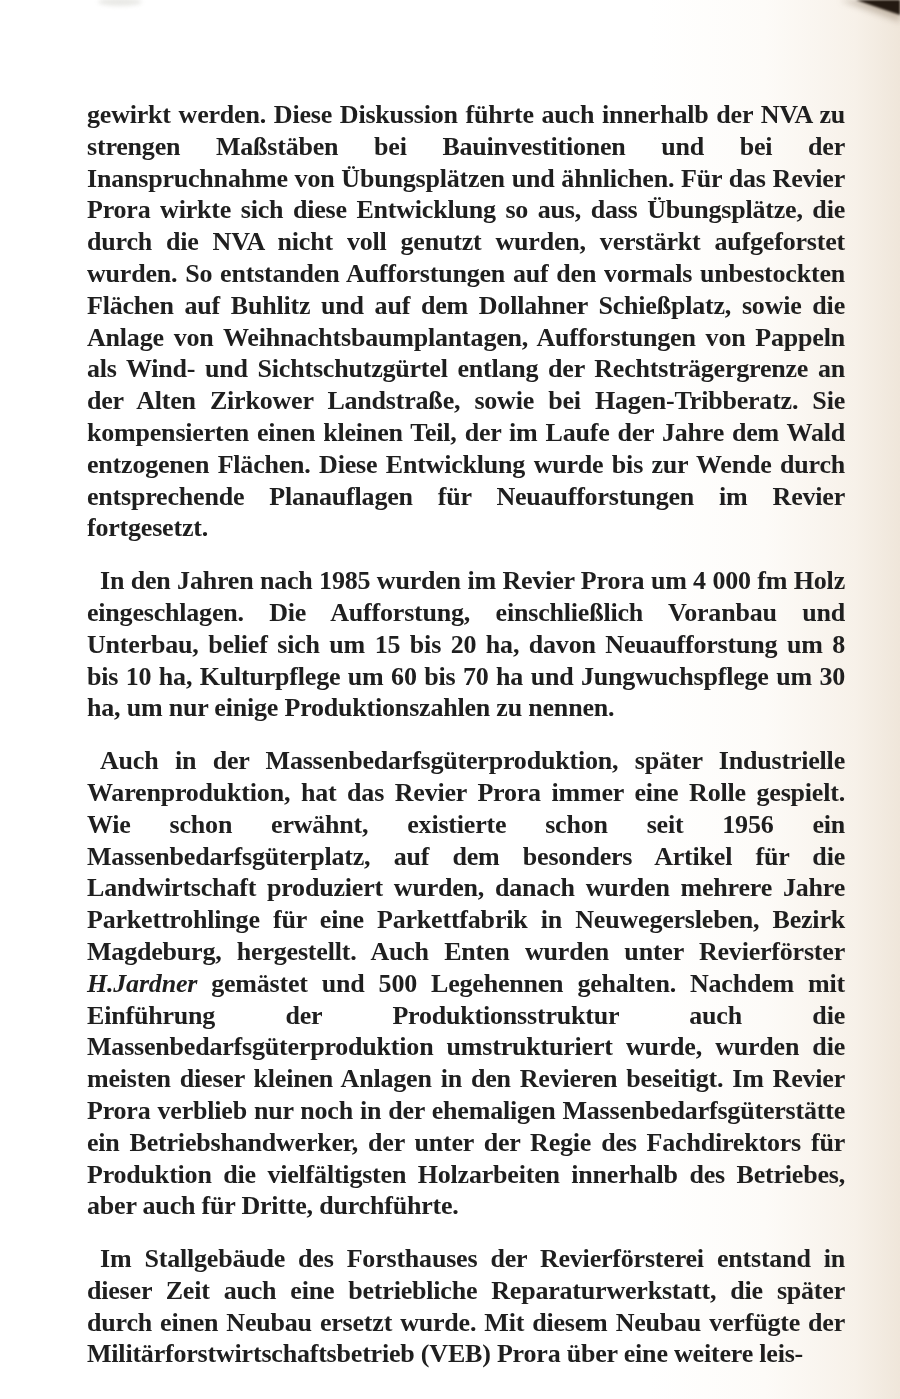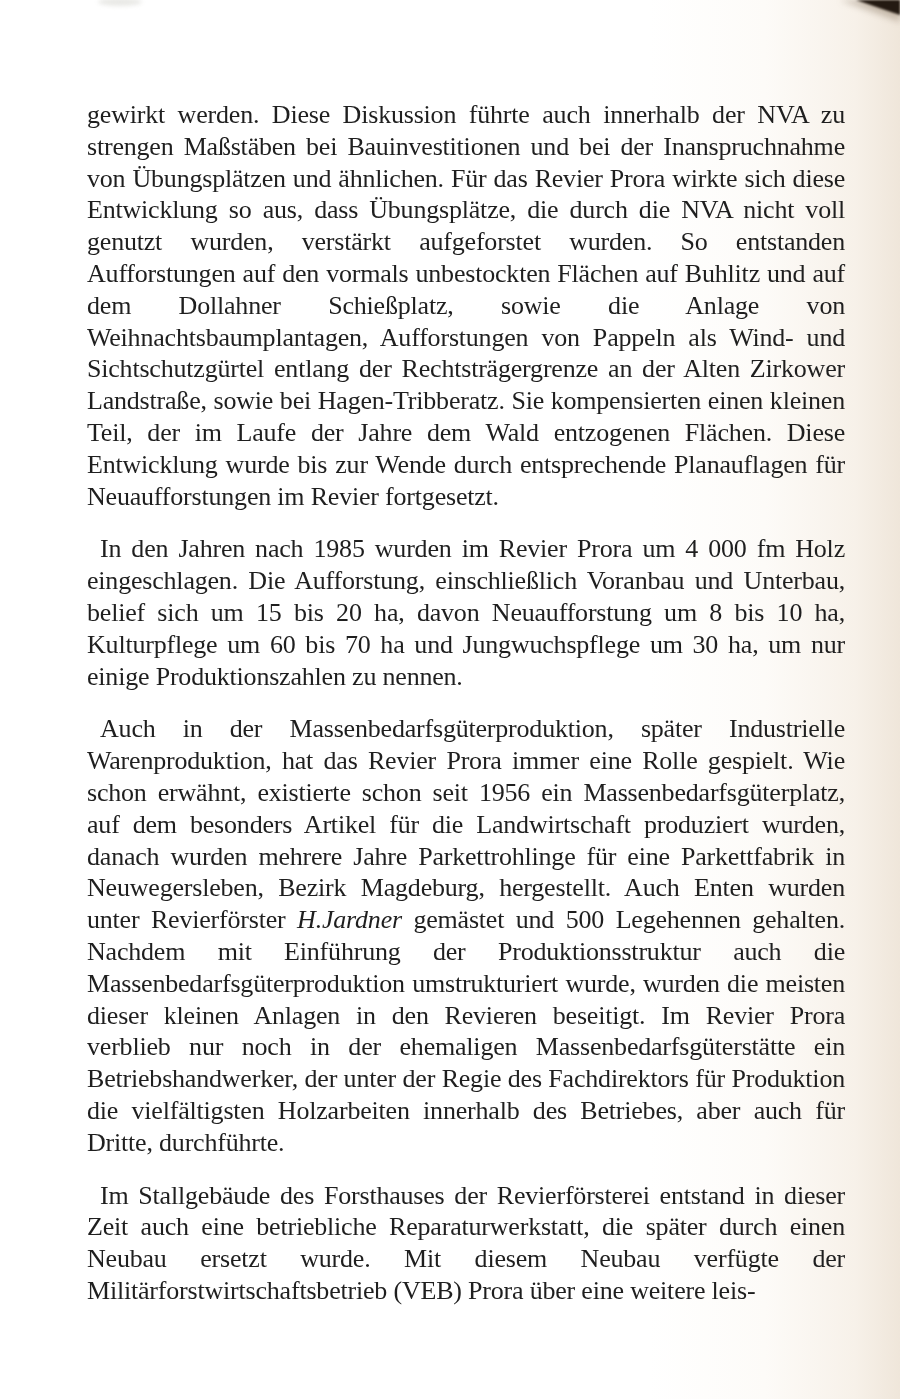--- a/index.html
+++ b/index.html
@@ -59,20 +59,21 @@
   .text-block {
     position: absolute;
     left: 87px;
     top: 99px;
     width: 758px;
     font-size: 26px;
     line-height: 31.8px;
     letter-spacing: -0.2px;
     color: #1f1f1f;
     text-align: justify;
+    font-weight: bold;
   }
   .para {
     margin: 0;
     padding: 0;
   }
   .para.indented {
     text-indent: 13px;
     margin-top: 21px;
   }
   .italic {

